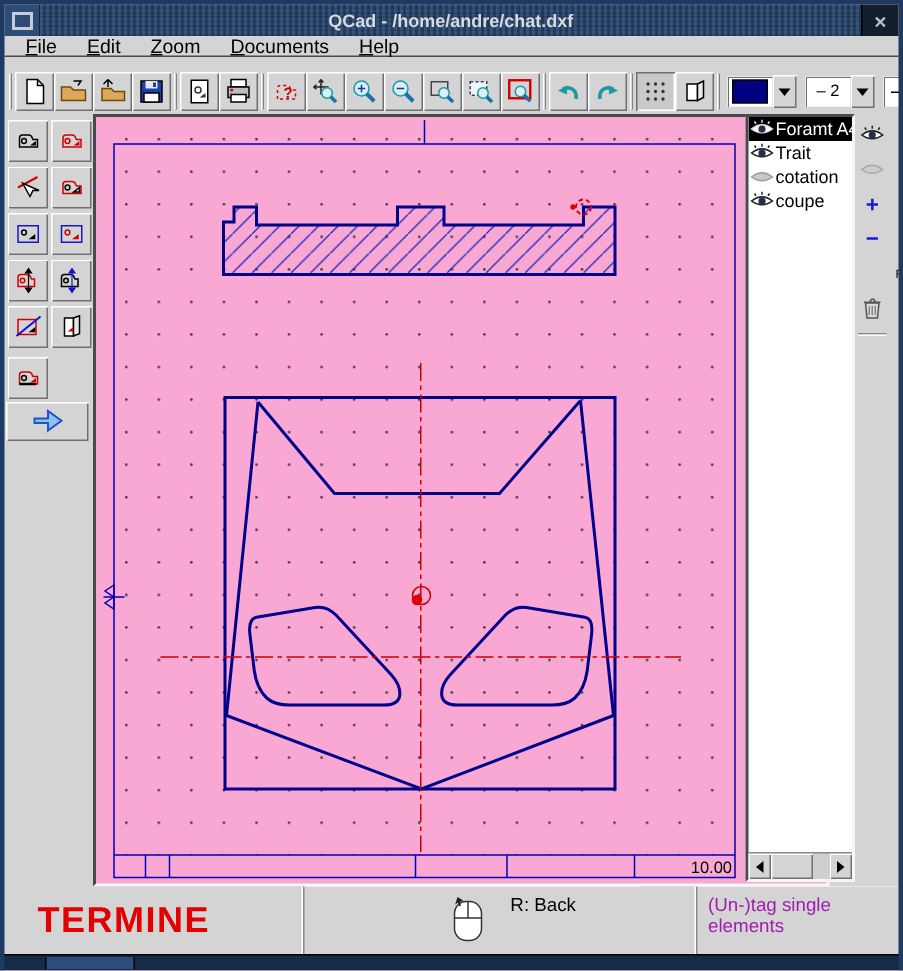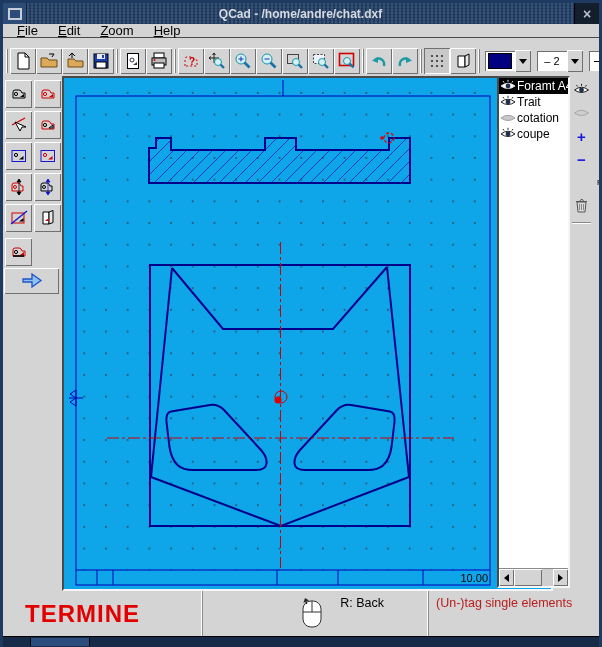--- a/index.html
+++ b/index.html
@@ -38,21 +38,21 @@
   .drop .tri{width:0;height:0;border-left:4px solid transparent;border-right:4px solid transparent;border-top:5px solid #000;}
   .swatch{width:22px;height:14px;border:1px solid #000;}
   .lline{width:20px;border-top:1px solid #000;}
   
   #palette{position:absolute;left:3px;top:76px;width:59px;height:515px;background:#d4d4d4;z-index:5;}
   .pbtn{position:absolute;width:27px;height:28px;background:#d4d4d4;display:flex;align-items:center;justify-content:center;
      box-shadow:inset 1px 1px 0 #ffffff,inset -1px -1px 0 #707070;}
   .pwide{position:absolute;left:1px;top:192px;width:55px;height:26px;background:#d4d4d4;display:flex;align-items:center;justify-content:center;
      box-shadow:inset 1px 1px 0 #ffffff,inset -1px -1px 0 #707070;}
   
-  #canvas-area{position:absolute;left:62px;top:76px;width:491px;height:515px;box-sizing:border-box;background:#0ea5e9;
+  #canvas-area{position:absolute;left:62px;top:76px;width:491px;height:515px;box-sizing:border-box;background:#f9a8d4;
      border:2px solid;border-color:#4a4a4a #f6f6f6 #f6f6f6 #4a4a4a;}
   
   #layerpanel{position:absolute;left:497px;top:76px;width:73px;height:512px;box-sizing:border-box;background:#fff;
      border:2px solid;border-color:#4a4a4a #f6f6f6 #f6f6f6 #4a4a4a;display:flex;flex-direction:column;}
   #layerlist{flex:1;overflow:hidden;}
   .lrow{height:16px;display:flex;align-items:center;font-size:12px;white-space:nowrap;overflow:hidden;color:#000000;padding-left:1px;}
   .lrow.sel{background:#000;color:#fff;}
   .lrow svg{flex:0 0 auto;margin-right:1px;}
   .hscroll{height:17px;background:#cfcfcf;display:flex;border-top:1px solid #8a8a8a;}
   .sbtn{width:15px;height:17px;background:#d4d4d4;box-shadow:inset 1px 1px 0 #fff,inset -1px -1px 0 #707070;
@@ -71,21 +71,21 @@
   
   #statusbar{position:absolute;left:3px;right:3px;top:591px;height:46px;background:#d4d4d4;display:flex;z-index:10;}
   .spanel{position:relative;height:100%;box-sizing:border-box;}
   .spanel+.spanel{border-left:1px solid #8a8a8a;box-shadow:-1px 0 0 #fff;}
   #sp1{width:199px;display:flex;align-items:center;}
   #sp1 .termine{margin-left:22px;color:#e20000;font-size:24px;font-weight:bold;letter-spacing:1px;}
   #sp2{width:226px;font-size:12.5px;color:#000;}
   #sp2 .lhint{position:absolute;right:132px;top:5px;text-align:right;line-height:15px;}
   #sp2 .mouse{position:absolute;right:104px;top:6px;}
   #sp2 .rhint{position:absolute;right:44px;top:5px;}
-  #sp3{flex:1;font-size:12.5px;color:#b91c1c;padding:5px 0 0 7px;}
+  #sp3{flex:1;font-size:12.5px;color:#a21caf;padding:5px 0 0 7px;margin-left:36px;}
   svg{display:block;}
 </style>
 </head>
 <body>
 
 <div class="frame"></div>
 
 <div id="titlebar">
   <div class="win-btn">
     <div class="sq"></div>
@@ -93,20 +93,21 @@
   <div class="title-tex">QCad - /home/andre/chat.dxf</div>
   <div class="close-btn">
     <span>×</span>
   </div>
 </div>
 
 <div id="menubar">
   <span class="menu-item">File</span>
   <span class="menu-item">Edit</span>
   <span class="menu-item">Zoom</span>
+  <span class="menu-item">Documents</span>
   <span class="menu-item">Help</span>
 </div>
 
 <div id="toolbar">
   <div class="handle"></div>
 
   <div class="tbtn">
     <svg width="18" height="18" viewBox="0 0 18 18">
       <path d="M4,1 h7 l4,4 v12 H4 z" fill="#fff" stroke="#000"></path>
         <path d="M11,1 v4 h4" fill="none" stroke="#000"></path>

